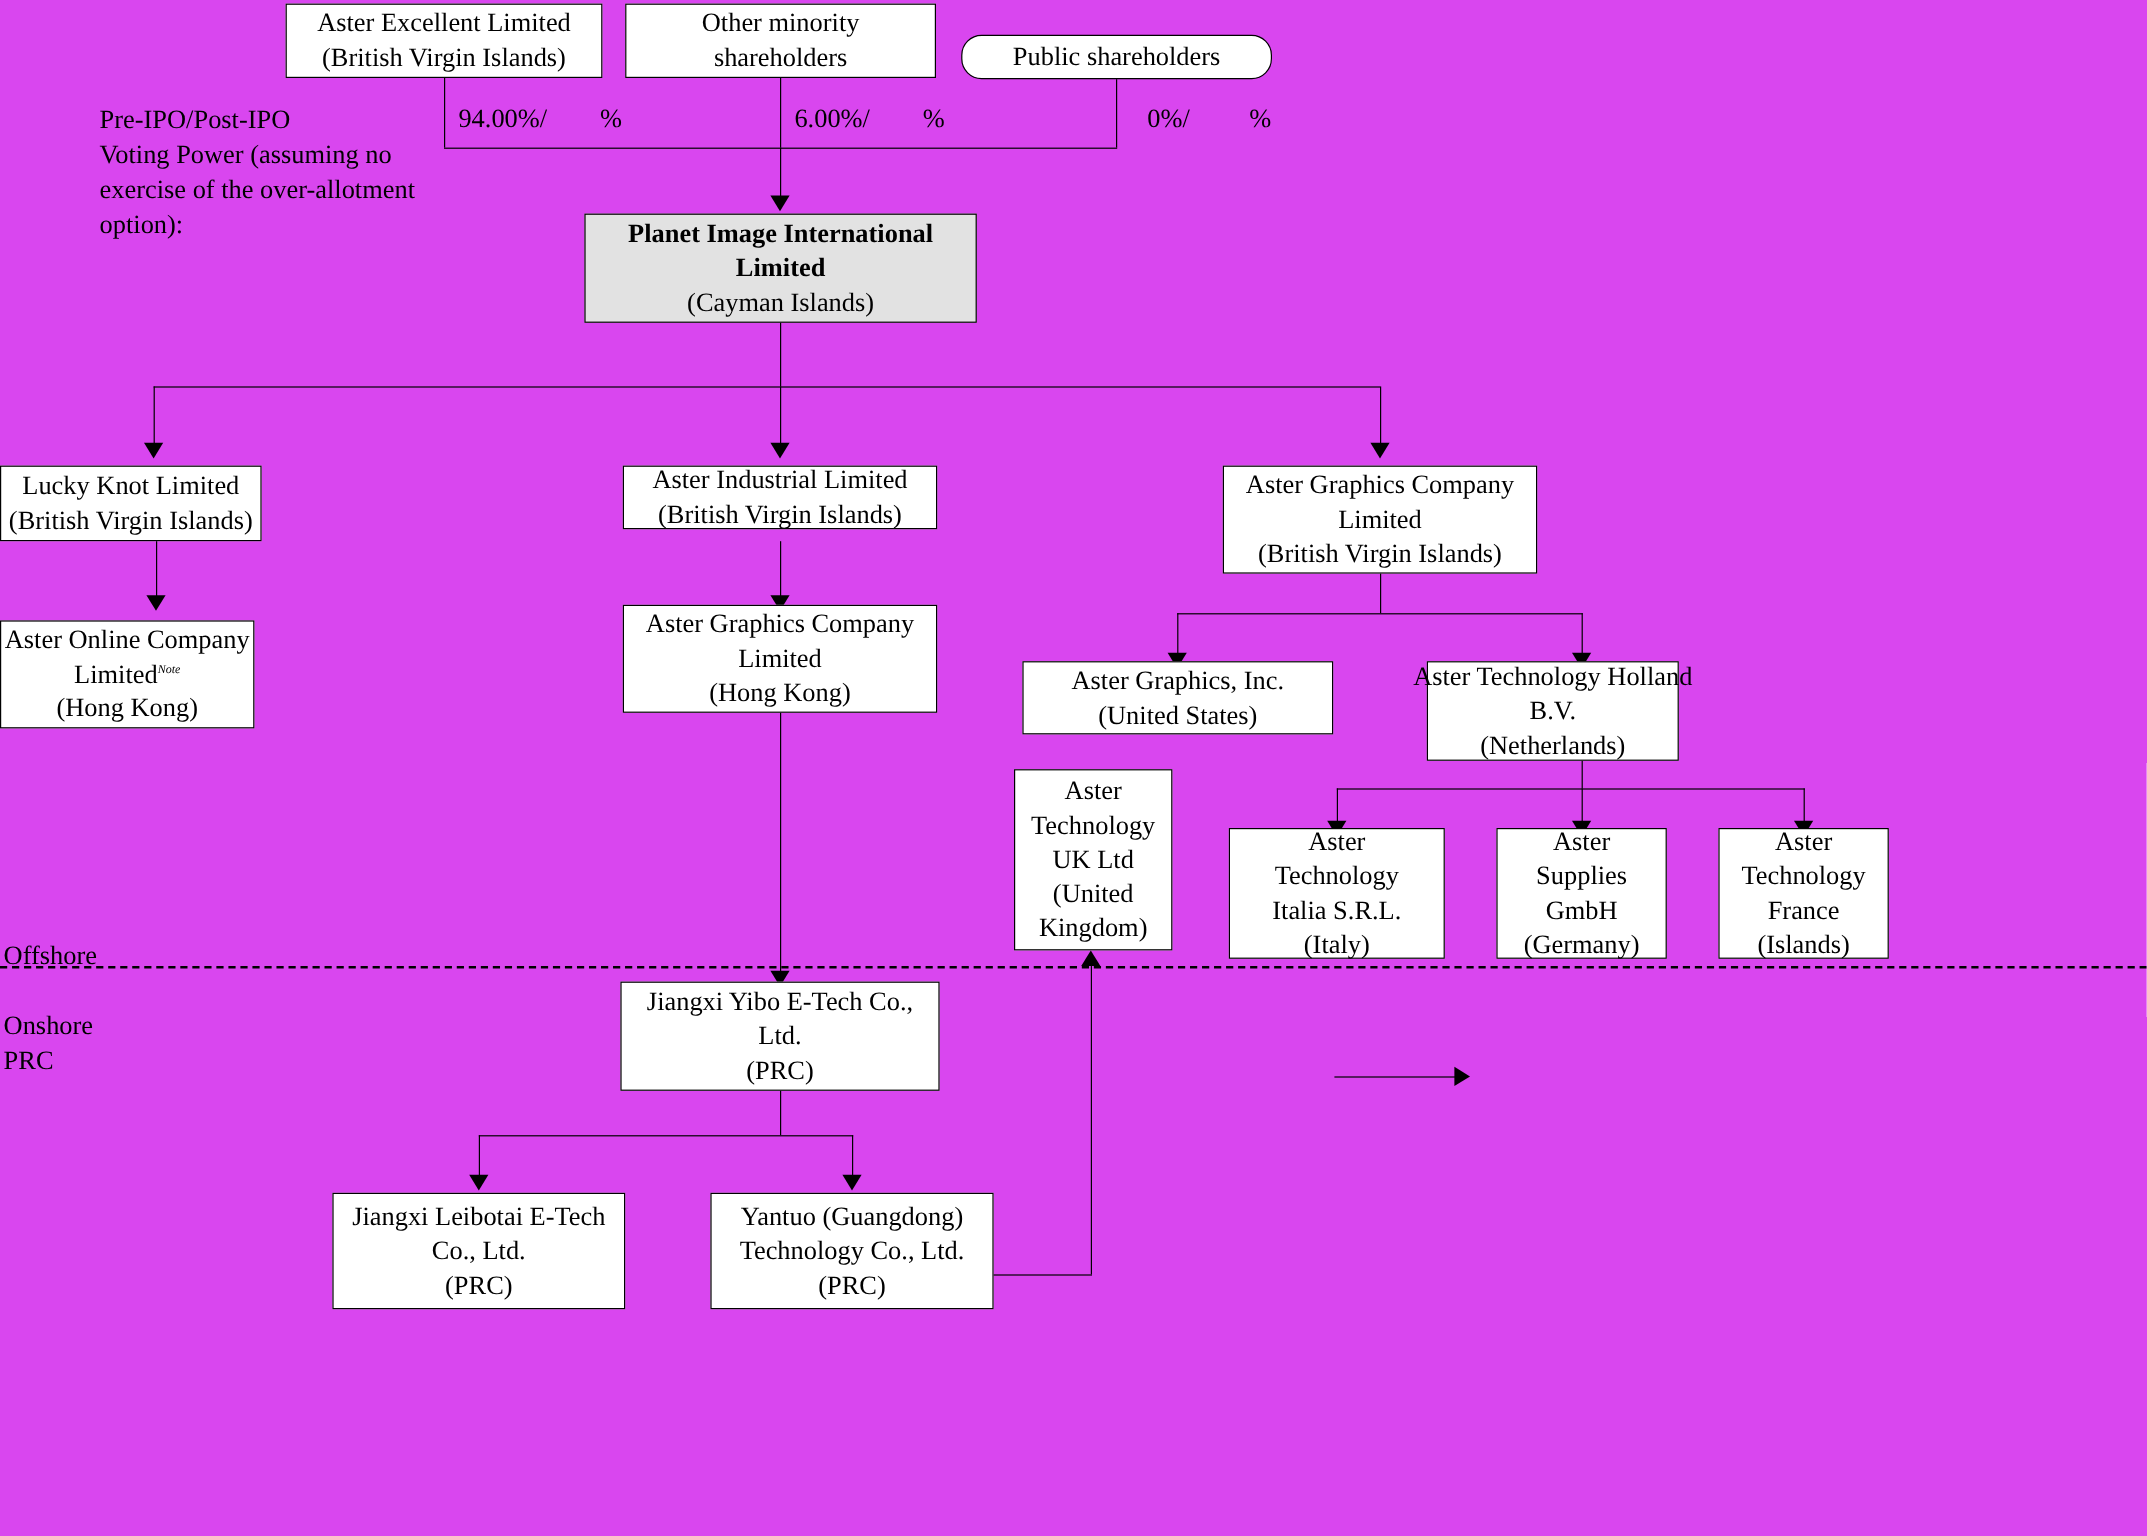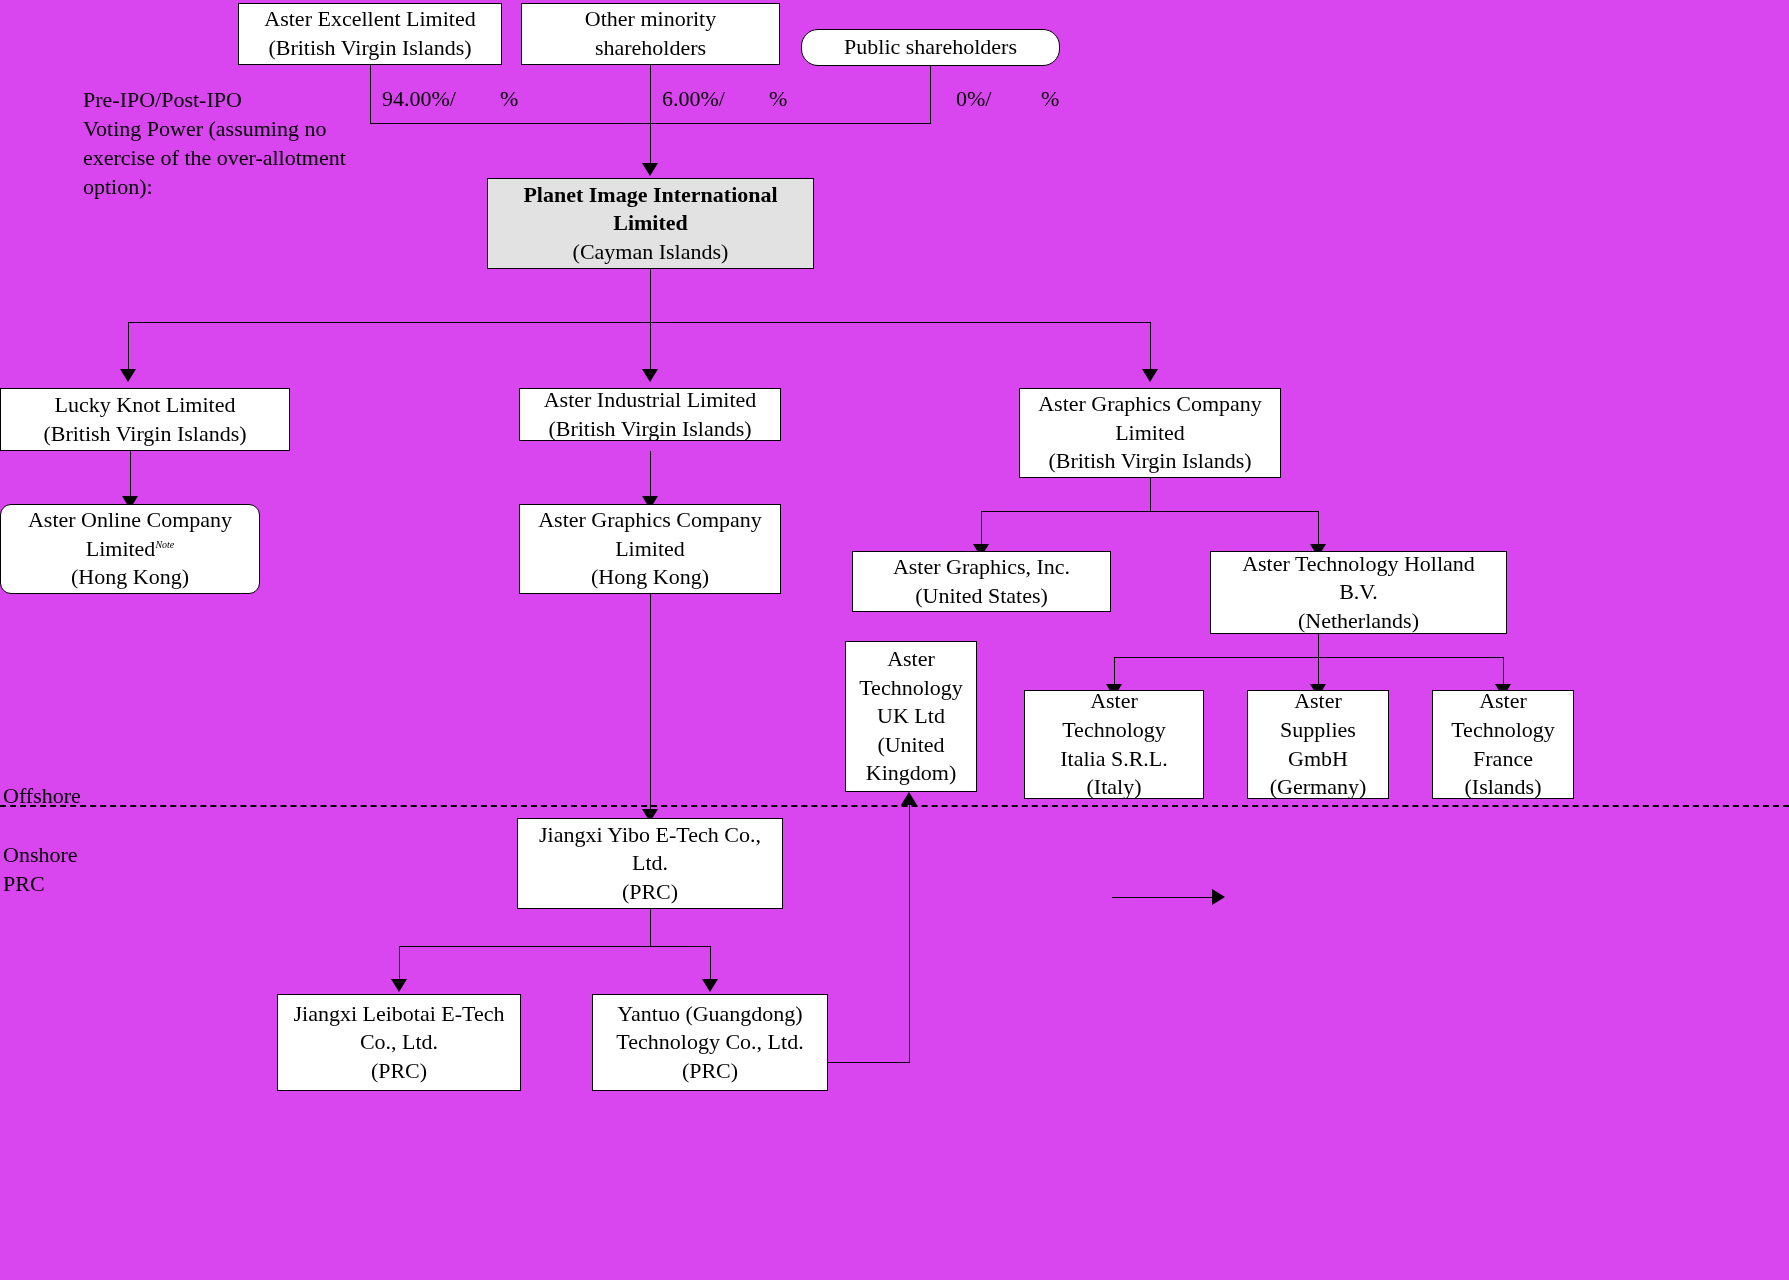--- a/index.html
+++ b/index.html
@@ -128,21 +128,21 @@
 
   <div class="v" style="left:650px;top:269px;height:53px;"></div>
   <div class="h" style="left:128px;top:322px;width:1022px;"></div>
   <div class="v" style="left:128px;top:322px;height:49px;"></div>
   <div class="v" style="left:650px;top:322px;height:49px;"></div>
   <div class="v" style="left:1150px;top:322px;height:49px;"></div>
   <div class="arrow-d" style="left:120px;top:369px;"></div>
   <div class="arrow-d" style="left:642px;top:369px;"></div>
   <div class="arrow-d" style="left:1142px;top:369px;"></div>
 
-  <div class="box" style="left:0px;top:388px;width:290px;height:63px;">
+  <div class="box" style="left:0px;top:388px;width:218px;height:63px;">
     <span class="ln">Lucky Knot Limited</span>
     <span class="ln">(British Virgin Islands)</span>
   </div>
 
   <div class="box" style="left:519px;top:388px;width:262px;height:53px;">
     <span class="ln">Aster Industrial Limited</span>
     <span class="ln">(British Virgin Islands)</span>
   </div>
 
   <div class="box" style="left:1019px;top:388px;width:262px;height:90px;">
@@ -157,38 +157,38 @@
   <div class="v" style="left:650px;top:451px;height:50px;"></div>
   <div class="arrow-d" style="left:642px;top:496px;"></div>
 
   <div class="v" style="left:1150px;top:478px;height:33px;"></div>
   <div class="h" style="left:981px;top:511px;width:338px;"></div>
   <div class="v" style="left:981px;top:511px;height:37px;"></div>
   <div class="v" style="left:1318px;top:511px;height:37px;"></div>
   <div class="arrow-d" style="left:973px;top:544px;"></div>
   <div class="arrow-d" style="left:1310px;top:544px;"></div>
 
-  <div class="box" style="left:0px;top:504px;width:260px;height:90px;border-radius:11px;">
+  <div class="box" style="left:0px;top:517px;width:212px;height:90px;">
     <span class="ln">Aster Online Company</span>
     <span class="ln"><span>Limited</span><sup class="note">Note</sup></span>
     <span class="ln">(Hong Kong)</span>
   </div>
 
   <div class="box" style="left:519px;top:504px;width:262px;height:90px;">
     <span class="ln">Aster Graphics Company</span>
     <span class="ln">Limited</span>
     <span class="ln">(Hong Kong)</span>
   </div>
 
   <div class="box" style="left:852px;top:551px;width:259px;height:61px;">
     <span class="ln">Aster Graphics, Inc.</span>
     <span class="ln">(United States)</span>
   </div>
 
-  <div class="box" style="left:1189px;top:551px;width:297px;height:83px;margin-left:21px;">
+  <div class="box" style="left:1189px;top:551px;width:210px;height:83px;">
     <span class="ln">Aster Technology Holland</span>
     <span class="ln">B.V.</span>
     <span class="ln">(Netherlands)</span>
   </div>
 
   <div class="v" style="left:1318px;top:634px;height:23px;"></div>
   <div class="h" style="left:1114px;top:657px;width:390px;"></div>
   <div class="v" style="left:1114px;top:657px;height:31px;"></div>
   <div class="v" style="left:1318px;top:657px;height:31px;"></div>
   <div class="v" style="left:1503px;top:657px;height:31px;"></div>

